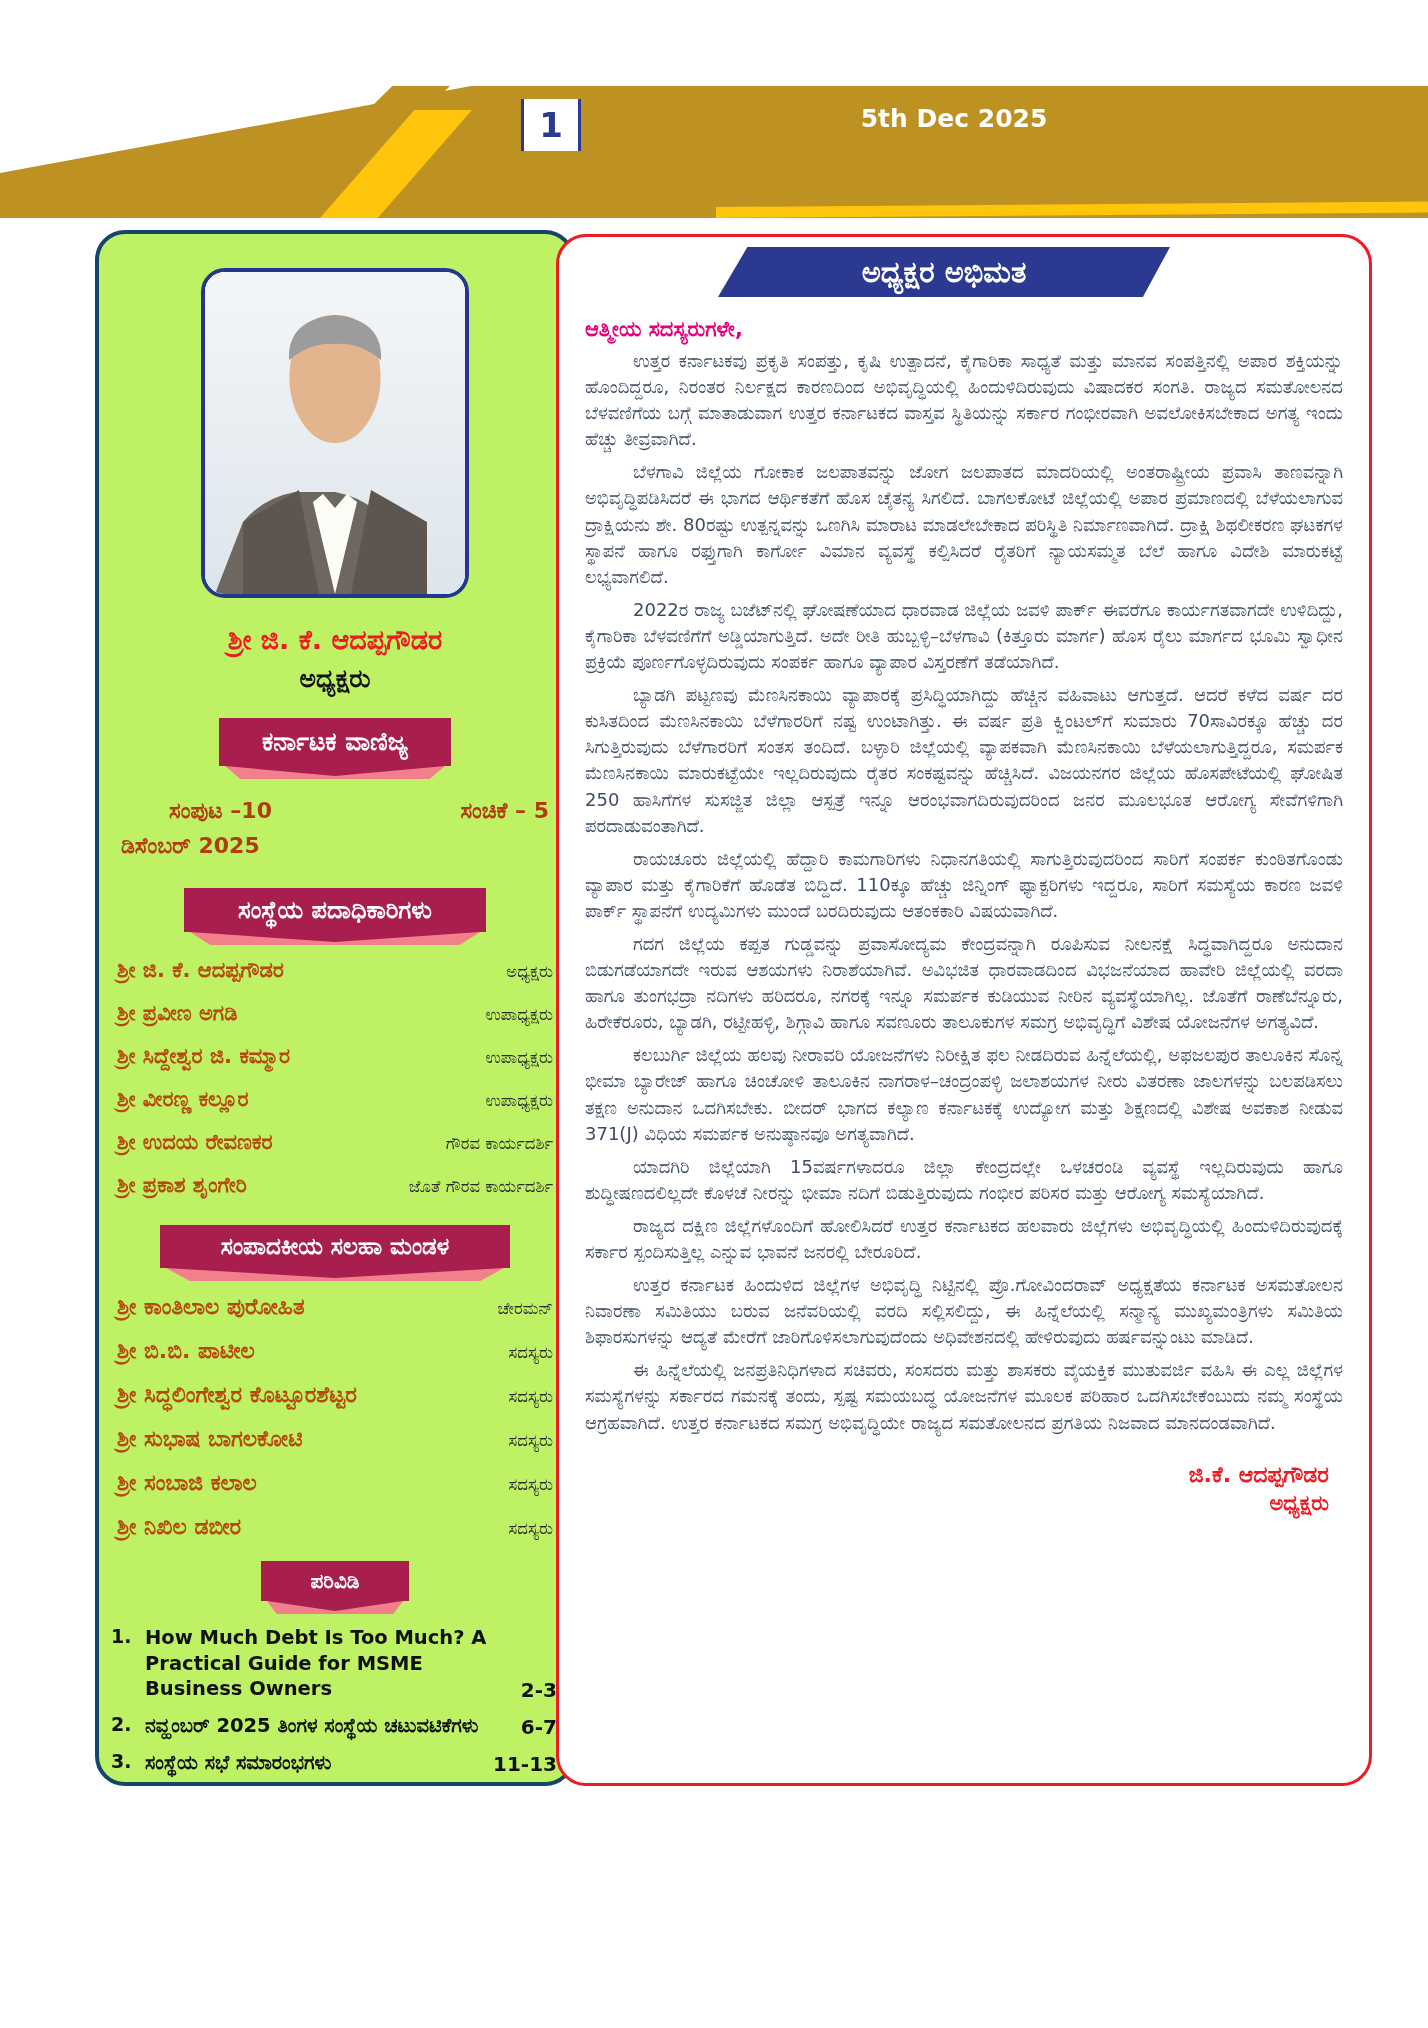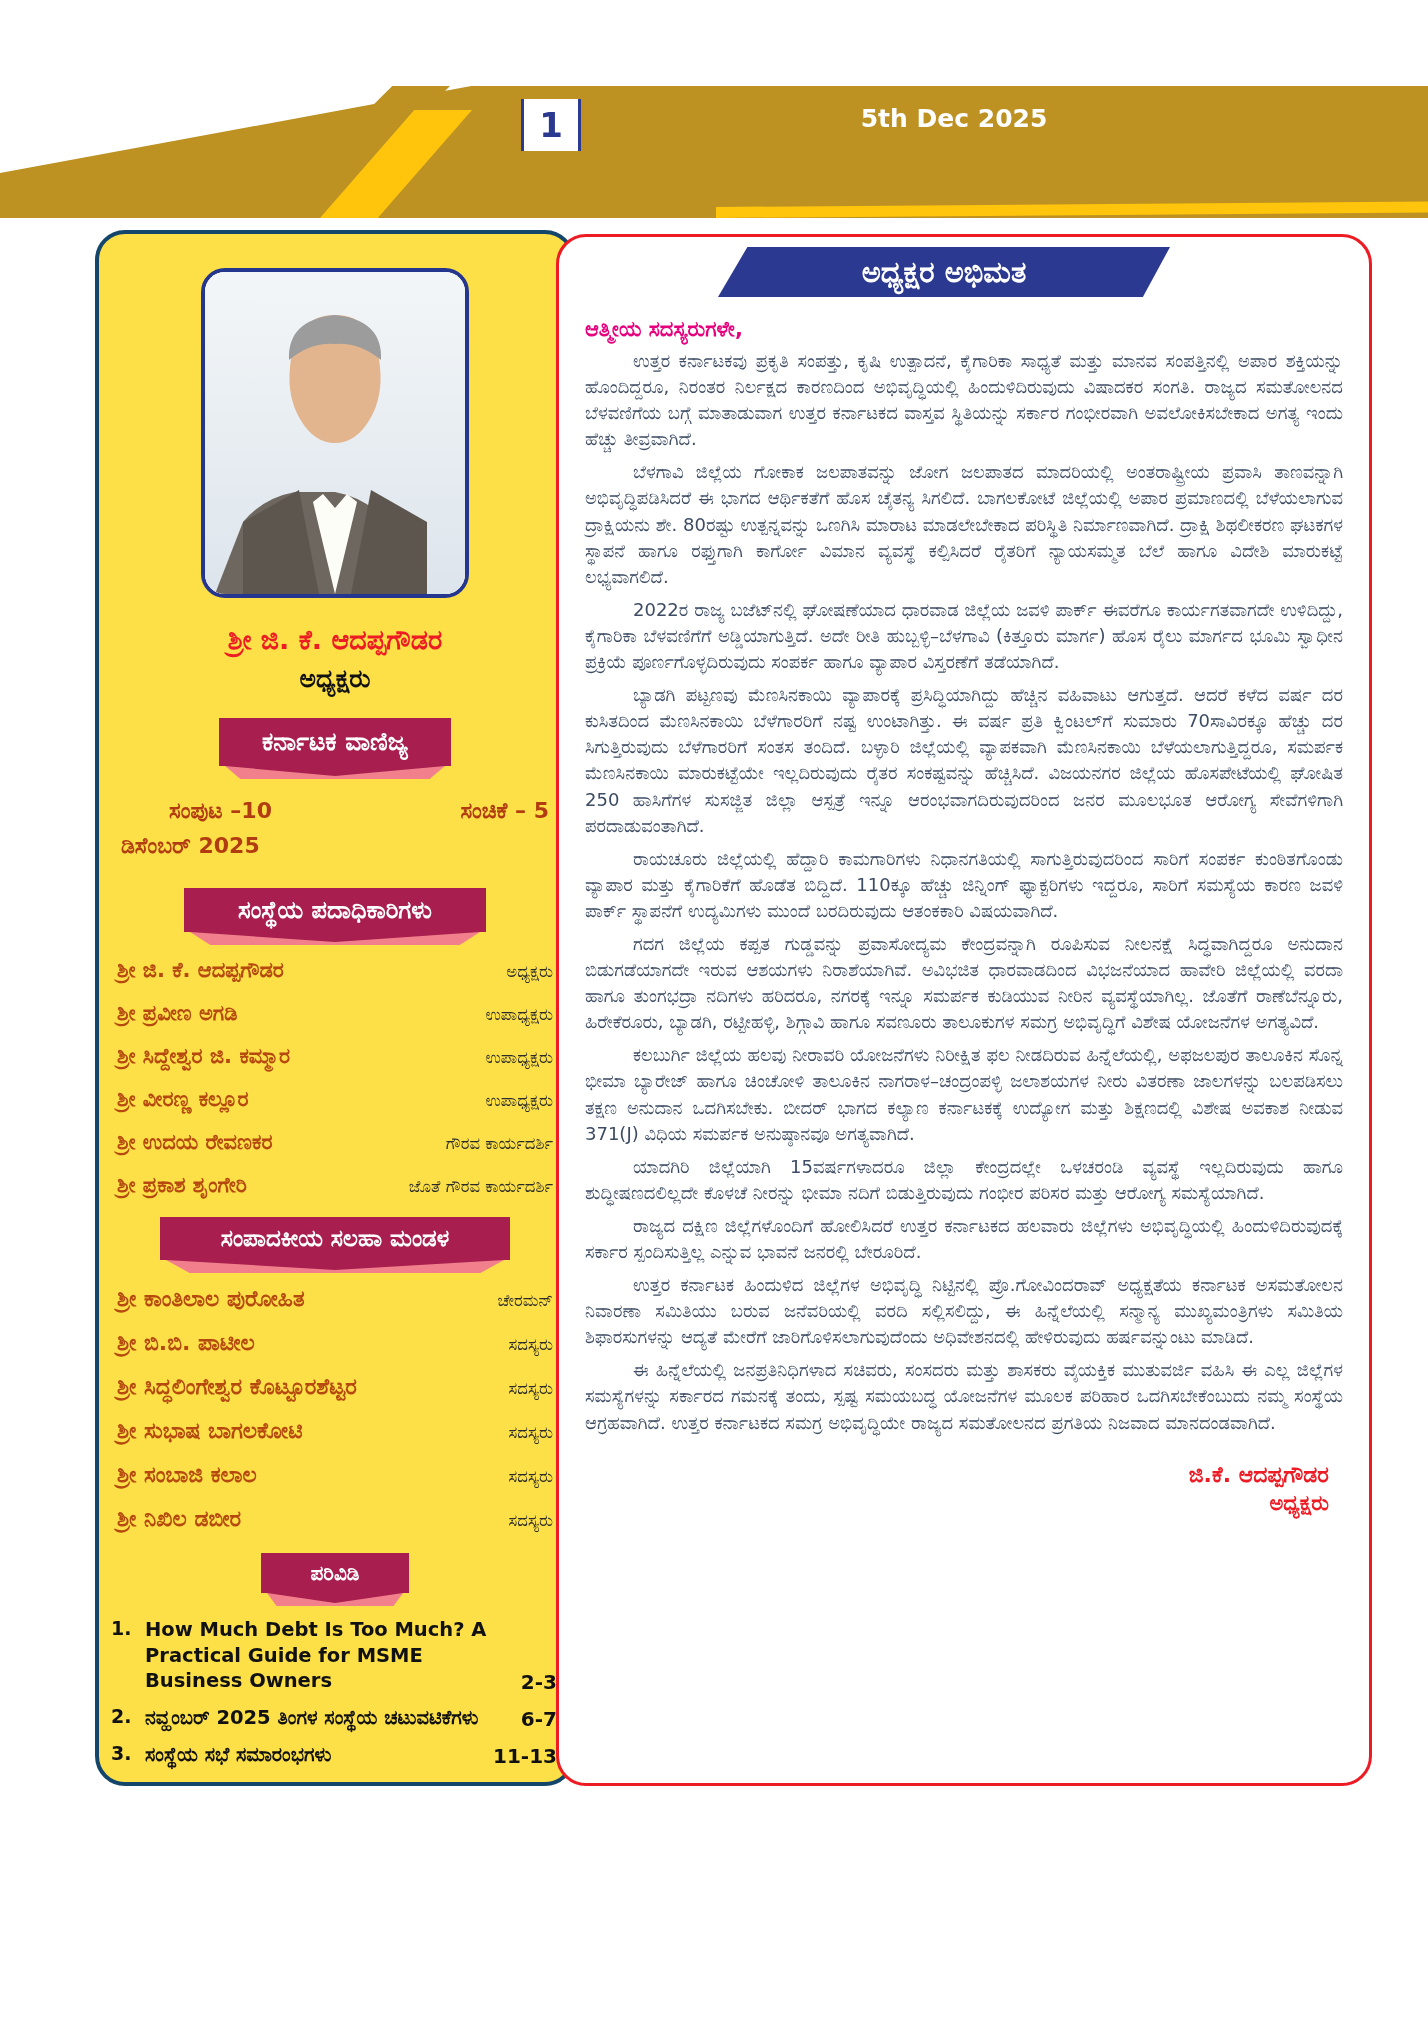--- a/index.html
+++ b/index.html
@@ -15,35 +15,35 @@
   .yellow-under{position:absolute;left:716px;top:207px;width:712px;height:11px;background:#ffc40c;
              transform-origin:left center;transform:rotate(-0.45deg);}
   .page-badge{position:absolute;left:521px;top:99px;width:54px;height:52px;background:#fff;
              border-left:3px solid #2b3990;border-right:3px solid #2b3990;
              display:flex;align-items:center;justify-content:center;
              color:#2b3990;font-size:34px;font-weight:600;}
   .mast-text{position:absolute;left:596px;top:97px;width:716px;text-align:center;color:#fff;}
   .mast-title{font-size:26px;font-weight:800;letter-spacing:.2px;}
   .mast-date{font-size:25px;font-weight:800;margin-top:7px;}
   
-  .sidebar{position:absolute;left:95px;top:230px;width:480px;height:1556px;background:#fde047;
+  .sidebar{position:absolute;left:95px;top:230px;width:480px;height:1556px;background:#bef264;
            border:4px solid #14466b;border-radius:30px;box-sizing:border-box;overflow:hidden;}
   .photo-wrap{width:260px;height:322px;margin:34px auto 0;border:4px solid #25368f;border-radius:24px;
            overflow:hidden;background:#eef2f5;}
   .president-name{margin-top:26px;text-align:center;color:#ed1c24;font-size:27px;font-weight:bold;}
   .president-role{margin-top:8px;text-align:center;color:#111;font-size:25px;font-weight:bold;}
   .ribbon{position:relative;display:block;background:#a81e4e;color:#fff;font-weight:bold;
           text-align:center;z-index:1;}
   .ribbon::after{content:"";position:absolute;top:100%;left:6px;right:6px;height:13px;background:#f2808c;
           clip-path:polygon(0 0,100% 0,93% 100%,7% 100%);z-index:-1;}
   .ribbon::before{content:"";position:absolute;top:100%;left:6px;right:6px;height:10px;background:#a81e4e;
           clip-path:polygon(0 0,100% 0,50% 100%);}
   .ribbon.org{width:232px;margin:24px auto 0;font-size:25px;padding:9px 0;}
   .ribbon.officers{width:302px;margin:30px auto 0;font-size:24px;padding:8px 0;}
-  .ribbon.editorial{width:318px;margin:20px auto 0;font-size:23px;padding:8px 16px;}
+  .ribbon.editorial{width:318px;margin:28px auto 0;font-size:23px;padding:8px 16px;}
   .ribbon.toc{width:124px;margin:22px auto 0;font-size:20px;padding:8px 12px;}
   .vol-row{display:flex;justify-content:space-between;padding:0 22px;margin-top:32px;
            color:#b23c11;font-weight:bold;font-size:22px;margin-left:48px;}
   .month{padding:0 22px;margin-top:10px;color:#b23c11;font-weight:bold;font-size:22px;}
   .rows{margin-top:26px;padding:0 18px;}
   .p-row{display:flex;justify-content:space-between;align-items:baseline;margin-bottom:19px;}
   .p-name{color:#b5490f;font-weight:bold;font-size:21px;white-space:nowrap;}
   .p-role{color:#2b2b2b;font-size:16.5px;padding-left:6px;}
   .rows.editorial-rows .p-name{font-size:22px;}
   .toc-rows{margin-top:24px;padding:0 14px 0 12px;}

